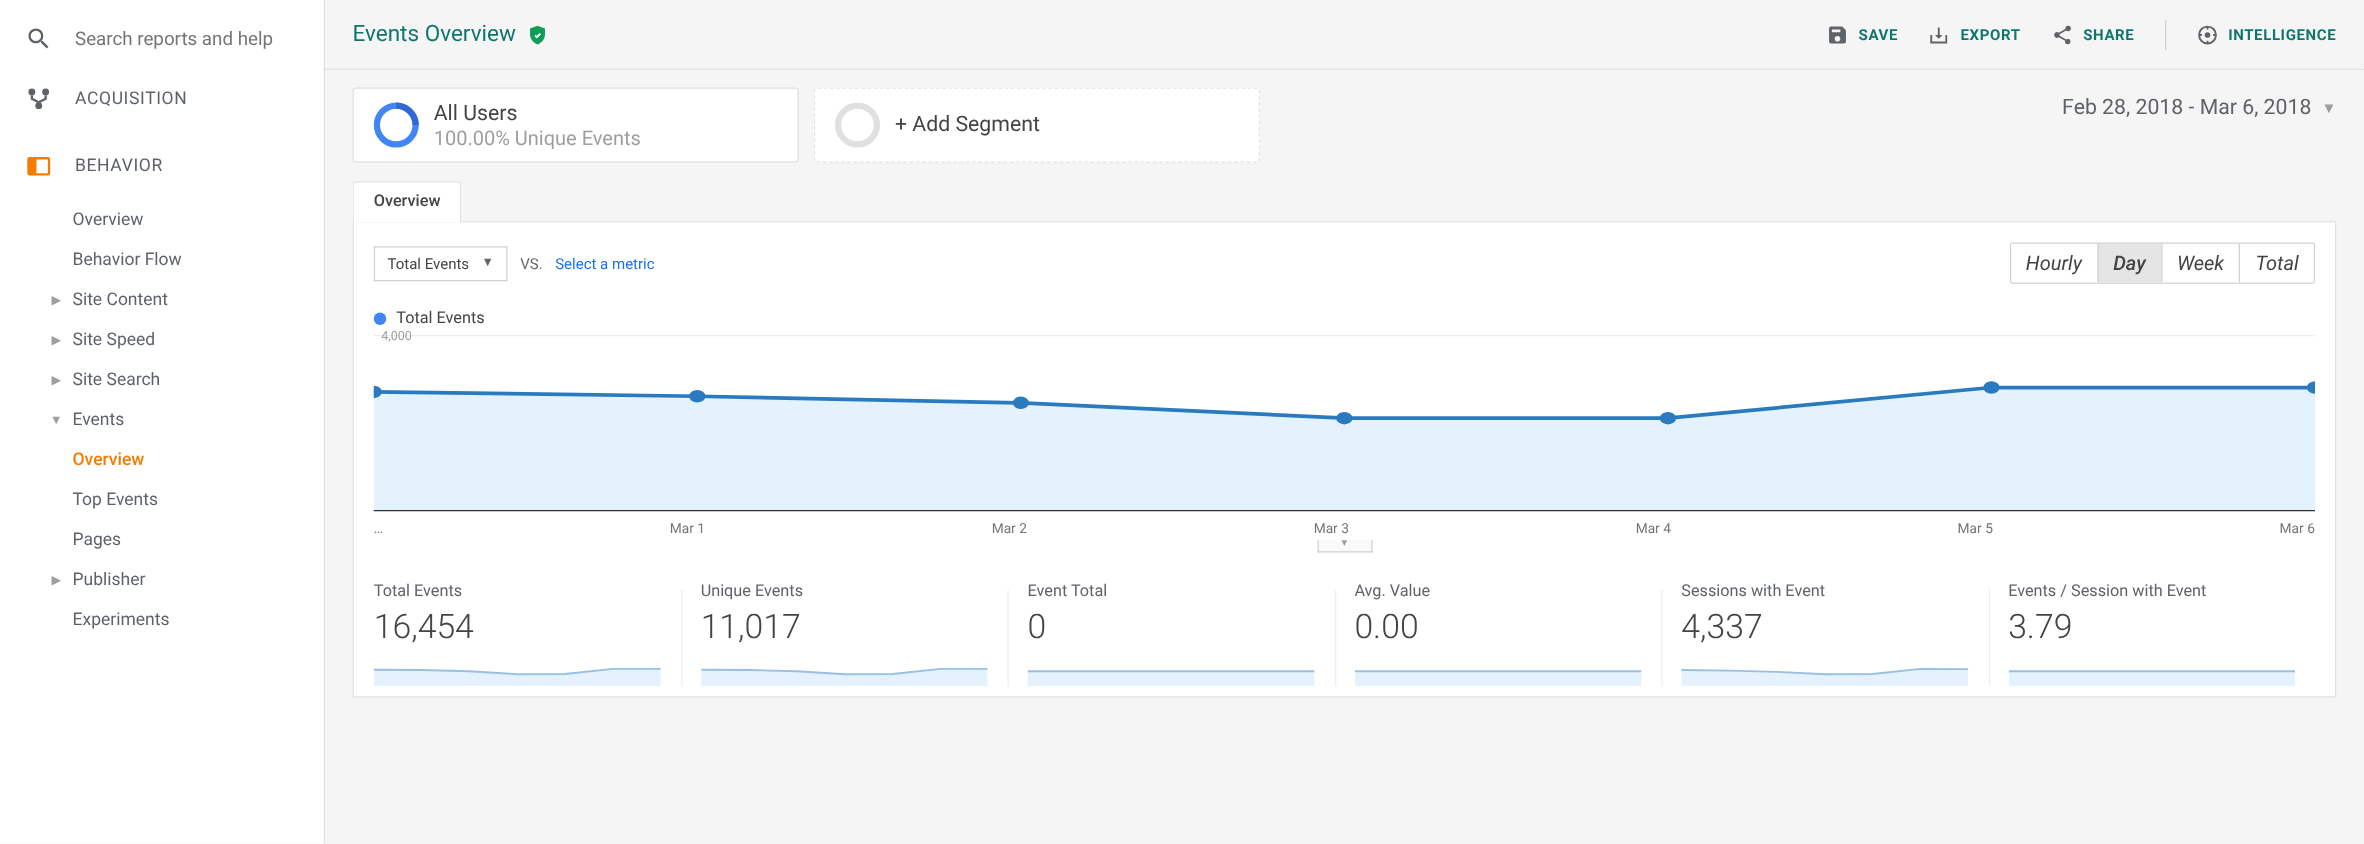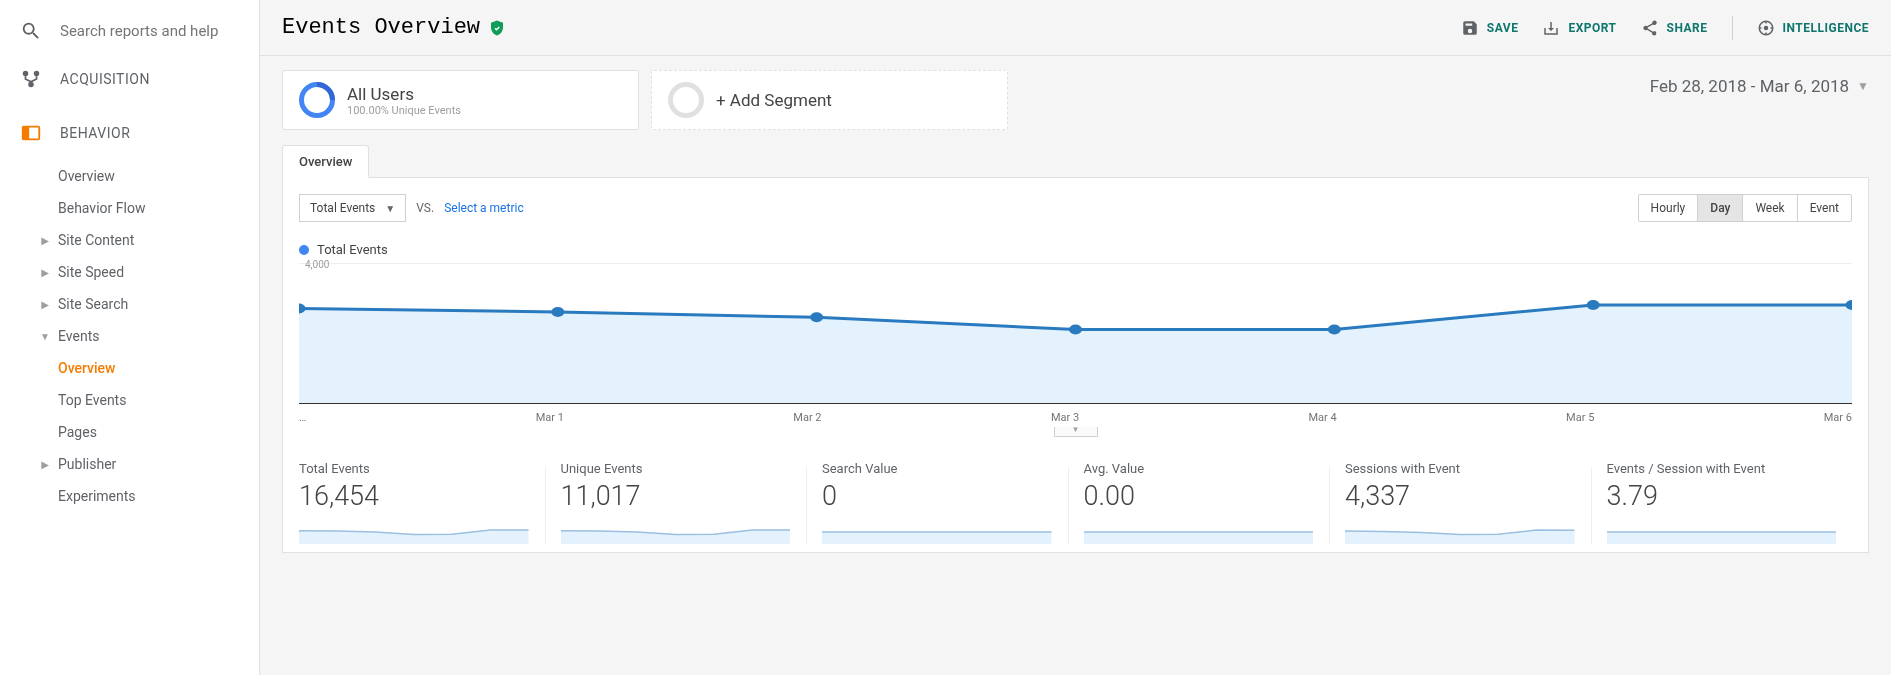--- a/index.html
+++ b/index.html
@@ -15,50 +15,50 @@
   .nav-section.orange .sicon{ fill:#f57c00;}
   .nav-section.gray .sicon{ fill:#5f6368;}
   .subnav { }
   .subnav .item{ display:flex; align-items:center; padding:8px 20px 8px 58px; color:#5f6368; font-size:14px; cursor:pointer;}
   .subnav .item .caret{ width:10px; text-align:center; margin-left:-18px; margin-right:8px; color:#9e9e9e; font-size:10px;}
   .subnav .item.active{ color:#f57c00; font-weight:500;}
   .subnav .item.sub2{ padding-left:58px;}
   
   .main { flex:1; display:flex; flex-direction:column; }
   .header { height:56px; display:flex; align-items:center; padding:0 22px; border-bottom:1px solid #e0e0e0;}
-  .header h1{ font-size:22px; font-weight:400; color:#000000; margin-right:8px;font-family:Liberation Mono, monospace;}
+  .header h1{ font-size:18px; font-weight:400; color:#0f766e; margin-right:8px;}
   .header .shield{ width:18px; height:18px; fill:#0f9d58;}
   .header .spacer{flex:1;}
   .hbtn{ display:flex; align-items:center; margin-left:24px; color:#0f766e; font-size:12px; letter-spacing:.5px; font-weight:700; cursor:pointer;text-align:center;}
   .hbtn .hicon{width:18px;height:18px; fill:#5f6368; margin-right:8px;}
   .hsep{ width:1px; height:24px; background:#d0d0d0; margin-left:24px;}
   .content{ flex:1; padding:14px 22px; overflow:auto;}
   
   .segments-row{ display:flex; align-items:flex-start;}
   .segment-card{ width:357px; height:60px; border:1px solid #e0e0e0; background:#fff; border-radius:3px; display:flex; align-items:center; padding:0 16px; margin-right:12px;}
   .segment-card.dashed{ border-style:dashed; color:#757575;}
   .ring{width:36px;height:36px;border:5px solid #4285f4; border-radius:50%; margin-right:12px; position: relative;}
   .ring::before{content:"";position:absolute;inset:-5px;border:5px solid transparent;border-top-color:#3367d6;border-radius:50%;transform:rotate(45deg);}
   .ring.gray{border-color:#e0e0e0;} .ring.gray::before{display:none;}
   .seg-title{font-size:17px; color:#444;}
-  .seg-sub{font-size:11px; color:#9e9e9e;}
+  .seg-sub{font-size:16px; color:#9e9e9e;}
   .date-range{margin-left:auto; font-size:17px; color:#5f6368; display:flex; align-items:center; padding-top:6px; cursor:pointer;}
   .date-range .dd{margin-left:8px; font-size:12px; color:#9e9e9e;}
   
   .tabs{ margin-top:14px; border-bottom:1px solid #e0e0e0;}
   .tab{ display:inline-block; background:#fff; border:1px solid #e0e0e0; border-bottom:1px solid #fff; border-radius:3px 3px 0 0; padding:8px 16px; font-weight:500; color:#444; cursor:pointer; position:relative; top:1px;}
   
   .panel{ background:#fff; border:1px solid #e0e0e0; border-top:none; padding:16px 16px 8px 16px;}
   .controls-row{display:flex; align-items:center;}
   .dropdown{ border:1px solid #d0d0d0; padding:6px 10px; font-size:12px; color:#444; display:flex; align-items:center; cursor:pointer; background:#fff;}
   .dropdown .dd{margin-left:10px; color:#666; font-size:10px;}
   .vs{margin:0 10px; font-size:12px; color:#666;}
   .link{color:#1a73e8; font-size:12px; cursor:pointer;}
   .timerange{margin-left:auto; display:flex; border:1px solid #d0d0d0; border-radius:2px; overflow:hidden;}
-  .timerange .tbtn{ padding:6px 12px; font-size:12px; background:#fff; cursor:pointer; border-left:1px solid #d0d0d0;}
+  .timerange .tbtn{ padding:6px 12px; font-size:16px; background:#fff; cursor:pointer; border-left:1px solid #d0d0d0;font-style:italic;}
   .timerange .tbtn:first-child{border-left:none;}
   .timerange .tbtn.active{ background:#e5e5e5; font-weight:500;}
   
   .chart-area{ margin-top:20px;}
   .legend{display:flex; align-items:center; font-size:13px; color:#444; margin-bottom:6px;}
   .legend .dot{width:10px;height:10px;border-radius:50%; background:#4285f4; margin-right:8px;}
   .chart-box{position:relative; height:160px;}
   .ylabel{position:absolute; left:6px; font-size:10px; color:#9e9e9e;}
   .ylabel.top{top:-4px;}
   .ylabel.mid{top:66px;}
@@ -218,21 +218,21 @@
           <div class="dropdown">
             <span>Total Events</span>
             <span class="dd">▼</span>
           </div>
           <span class="vs">VS.</span>
           <span class="link">Select a metric</span>
           <div class="timerange">
             <div class="tbtn">Hourly</div>
             <div class="tbtn active">Day</div>
             <div class="tbtn">Week</div>
-            <div class="tbtn">Event</div>
+            <div class="tbtn">Total</div>
           </div>
         </div>
 
         <div class="chart-area">
           <div class="legend">
             <div class="dot"></div>
             <span>Total Events</span>
           </div>
           <div class="chart-box">
             <div class="gridline top"></div>
@@ -275,21 +275,21 @@
             </div>
             <div class="metric">
               <div class="mlabel">Unique Events</div>
               <div class="mvalue">11,017</div>
               <div class="sparkbox"><svg viewBox="0 0 160 24" preserveAspectRatio="none">
                   <path d="M0,10.799999999999999 L26.666666666666664,11.04 L53.33333333333333,12 L80,14.399999999999999 L106.66666666666666,14.16 L133.33333333333334,10.080000000000002 L160,10.080000000000002 L160,24 L0,24 Z" fill="#e3f2fd"></path>
                   <path d="M0,10.799999999999999 L26.666666666666664,11.04 L53.33333333333333,12 L80,14.399999999999999 L106.66666666666666,14.16 L133.33333333333334,10.080000000000002 L160,10.080000000000002" fill="none" stroke="#9bbfe0" stroke-width="1.5"></path>
                 </svg></div>
             </div>
             <div class="metric">
-              <div class="mlabel">Search Value</div>
+              <div class="mlabel">Event Total</div>
               <div class="mvalue">0</div>
               <div class="sparkbox"><svg viewBox="0 0 160 24" preserveAspectRatio="none">
                   <path d="M0,12 L26.666666666666664,12 L53.33333333333333,12 L80,12 L106.66666666666666,12 L133.33333333333334,12 L160,12 L160,24 L0,24 Z" fill="#e3f2fd"></path>
                   <path d="M0,12 L26.666666666666664,12 L53.33333333333333,12 L80,12 L106.66666666666666,12 L133.33333333333334,12 L160,12" fill="none" stroke="#9bbfe0" stroke-width="1.5"></path>
                 </svg></div>
             </div>
             <div class="metric">
               <div class="mlabel">Avg. Value</div>
               <div class="mvalue">0.00</div>
               <div class="sparkbox"><svg viewBox="0 0 160 24" preserveAspectRatio="none">

